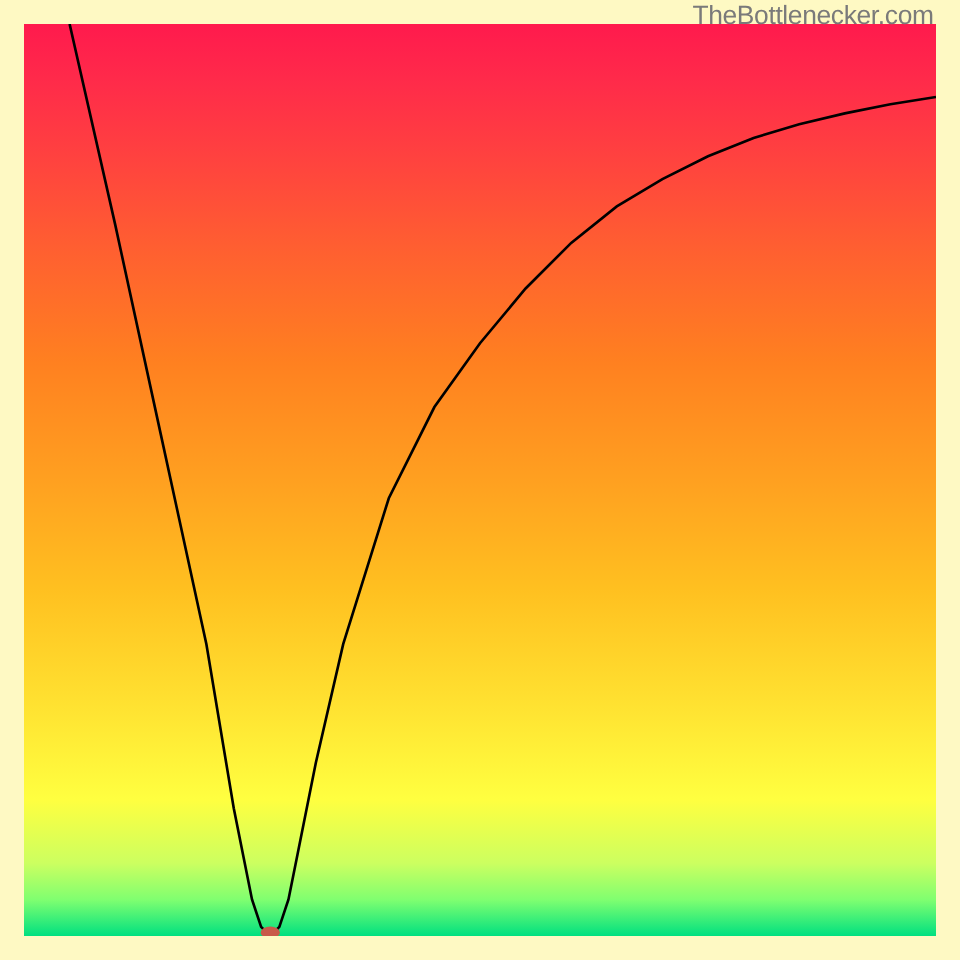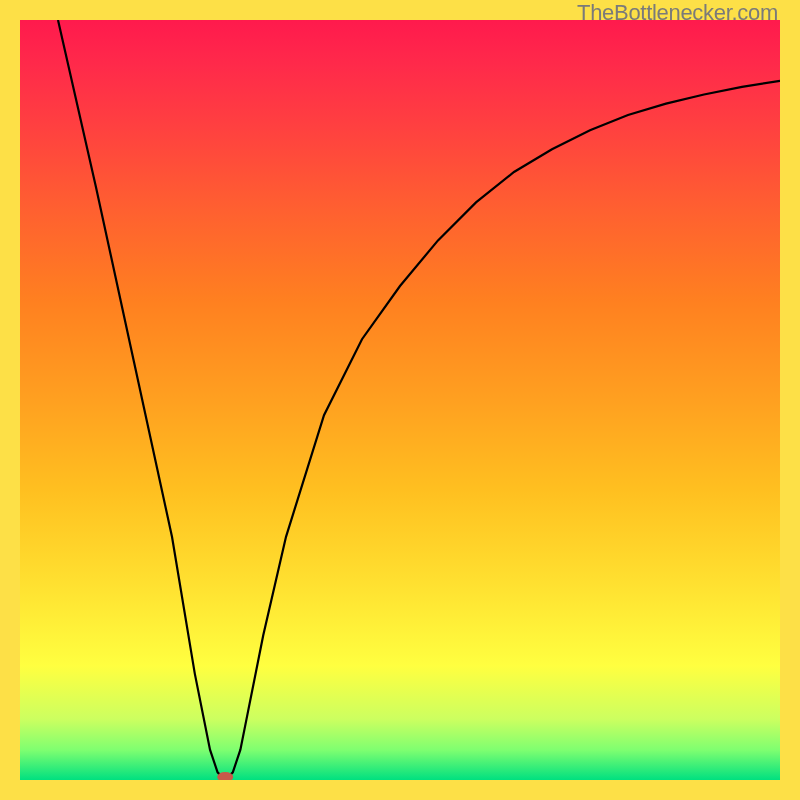--- a/index.html
+++ b/index.html
@@ -1,21 +1,21 @@
 <!DOCTYPE html>
 <html><head>
 <meta charset="utf-8">
 <style>
   * { margin: 0; padding: 0; box-sizing: border-box; }
   html, body { width: 800px; height: 800px; overflow: hidden; }
   .chart-container {
     position: relative;
     width: 800px;
     height: 800px;
-    background: #fde047;
+    background: #fef9c3;
   }
   .plot-area {
     position: absolute;
     left: 20px;
     top: 20px;
     width: 760px;
     height: 760px;
     background: linear-gradient(to bottom,
       #ff1a4d 0%,
       #ff2a4a 6%,

